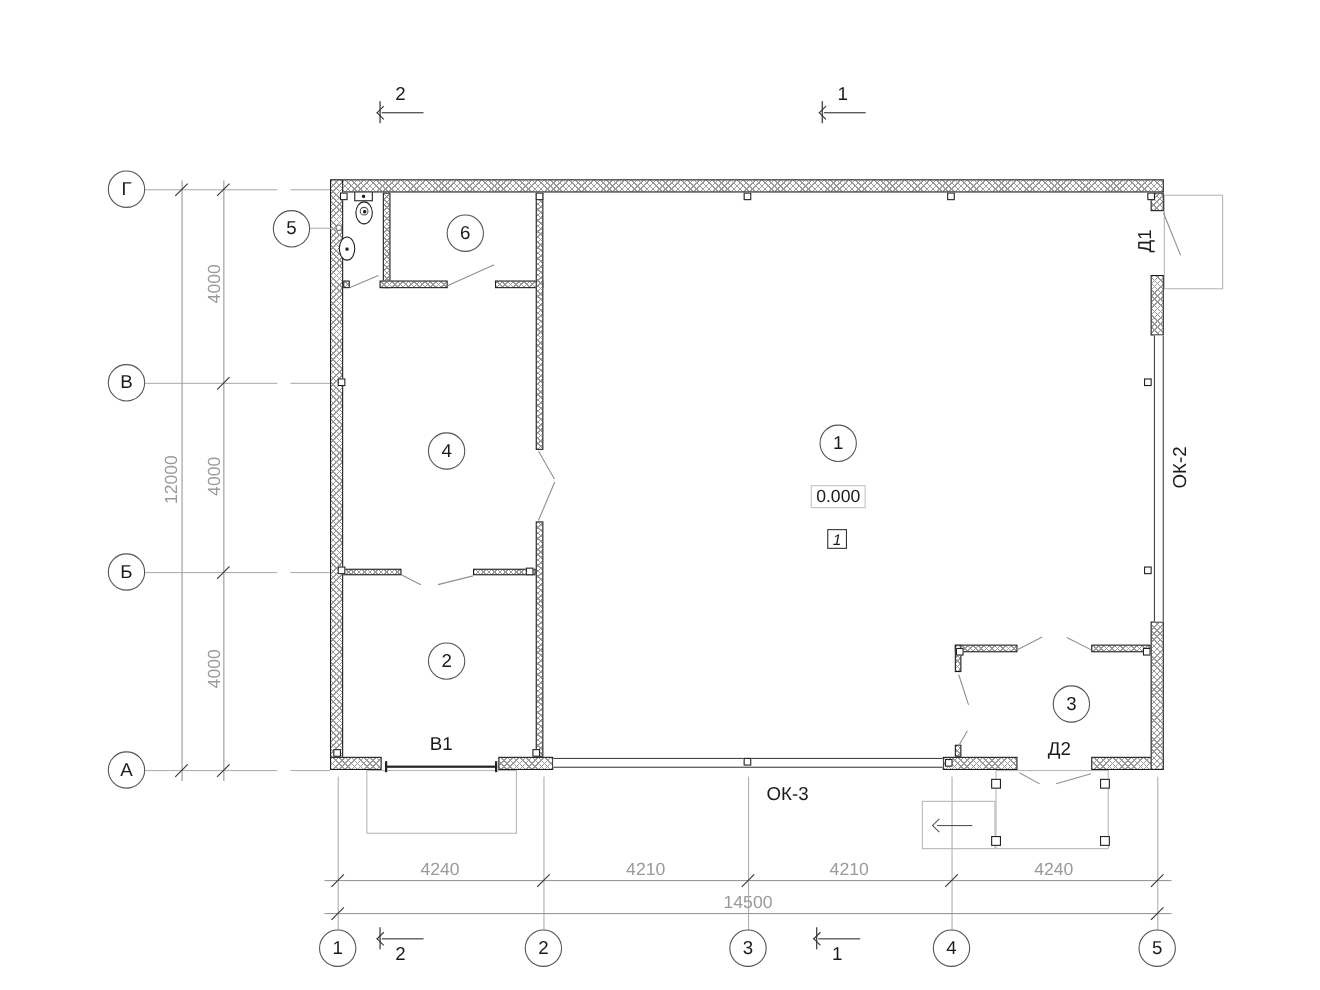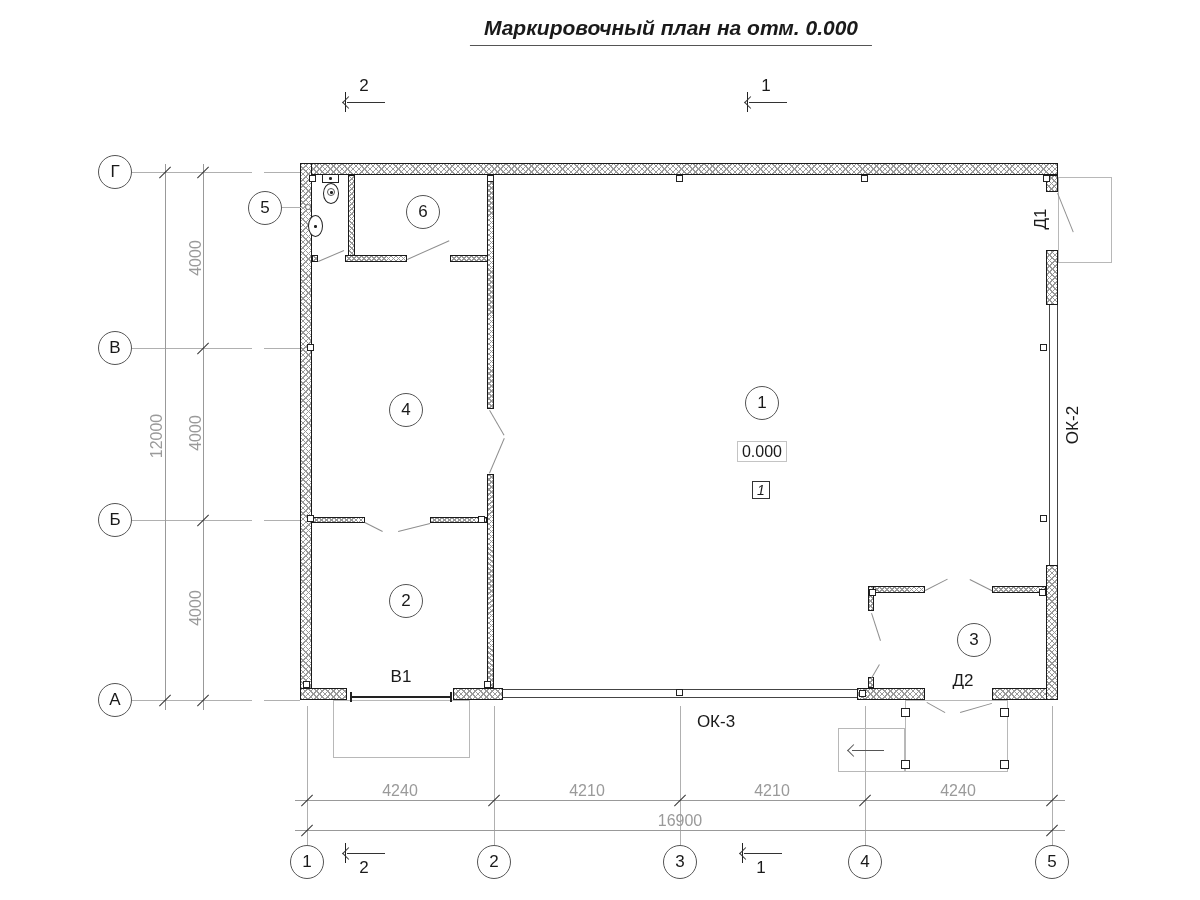--- a/index.html
+++ b/index.html
@@ -42,21 +42,20 @@
   .zonebox{position:absolute;left:752px;top:481px;width:18px;height:18px;box-sizing:border-box;
            border:1.4px solid #333;background:#fff;display:flex;align-items:center;justify-content:center;
            font-size:14px;font-style:italic;}
   .circ{position:absolute;box-sizing:border-box;border:1px solid #555;border-radius:50%;background:#fff;}
 </style>
 </head>
 <body>
 
 <div id="plan">
 
-  <div id="title">Маркировочный план на отм. 0.000</div>
 
   <div class="gline" style="left:132px;top:172px;width:120px;height:1px;"></div>
   <div class="gline" style="left:264px;top:172px;width:36px;height:1px;"></div>
   <div class="gline" style="left:132px;top:348px;width:120px;height:1px;"></div>
   <div class="gline" style="left:264px;top:348px;width:36px;height:1px;"></div>
   <div class="gline" style="left:132px;top:520px;width:120px;height:1px;"></div>
   <div class="gline" style="left:264px;top:520px;width:36px;height:1px;"></div>
   <div class="gline" style="left:132px;top:700px;width:120px;height:1px;"></div>
   <div class="gline" style="left:264px;top:700px;width:36px;height:1px;"></div>
 
@@ -83,21 +82,21 @@
   <div class="slash" style="left:195px;top:348px;"></div>
   <div class="slash" style="left:195px;top:520px;"></div>
   <div class="slash" style="left:195px;top:700px;"></div>
   <div class="slash" style="left:157px;top:172px;"></div>
   <div class="slash" style="left:157px;top:700px;"></div>
 
   <div class="dimtxt" style="left:400px;top:782px;">4240</div>
   <div class="dimtxt" style="left:587px;top:782px;">4210</div>
   <div class="dimtxt" style="left:772px;top:782px;">4210</div>
   <div class="dimtxt" style="left:958px;top:782px;">4240</div>
-  <div class="dimtxt" style="left:680px;top:812px;">16900</div>
+  <div class="dimtxt" style="left:680px;top:812px;">14500</div>
   <div class="rdimtxt" style="left:196px;top:258px;">4000</div>
   <div class="rdimtxt" style="left:196px;top:433px;">4000</div>
   <div class="rdimtxt" style="left:196px;top:608px;">4000</div>
   <div class="rdimtxt" style="left:157px;top:436px;">12000</div>
 
   <div class="bubble" style="left:98px;top:155px;">
       <span>Г</span>
     </div>
   <div class="bubble" style="left:98px;top:331px;">
       <span>В</span>

